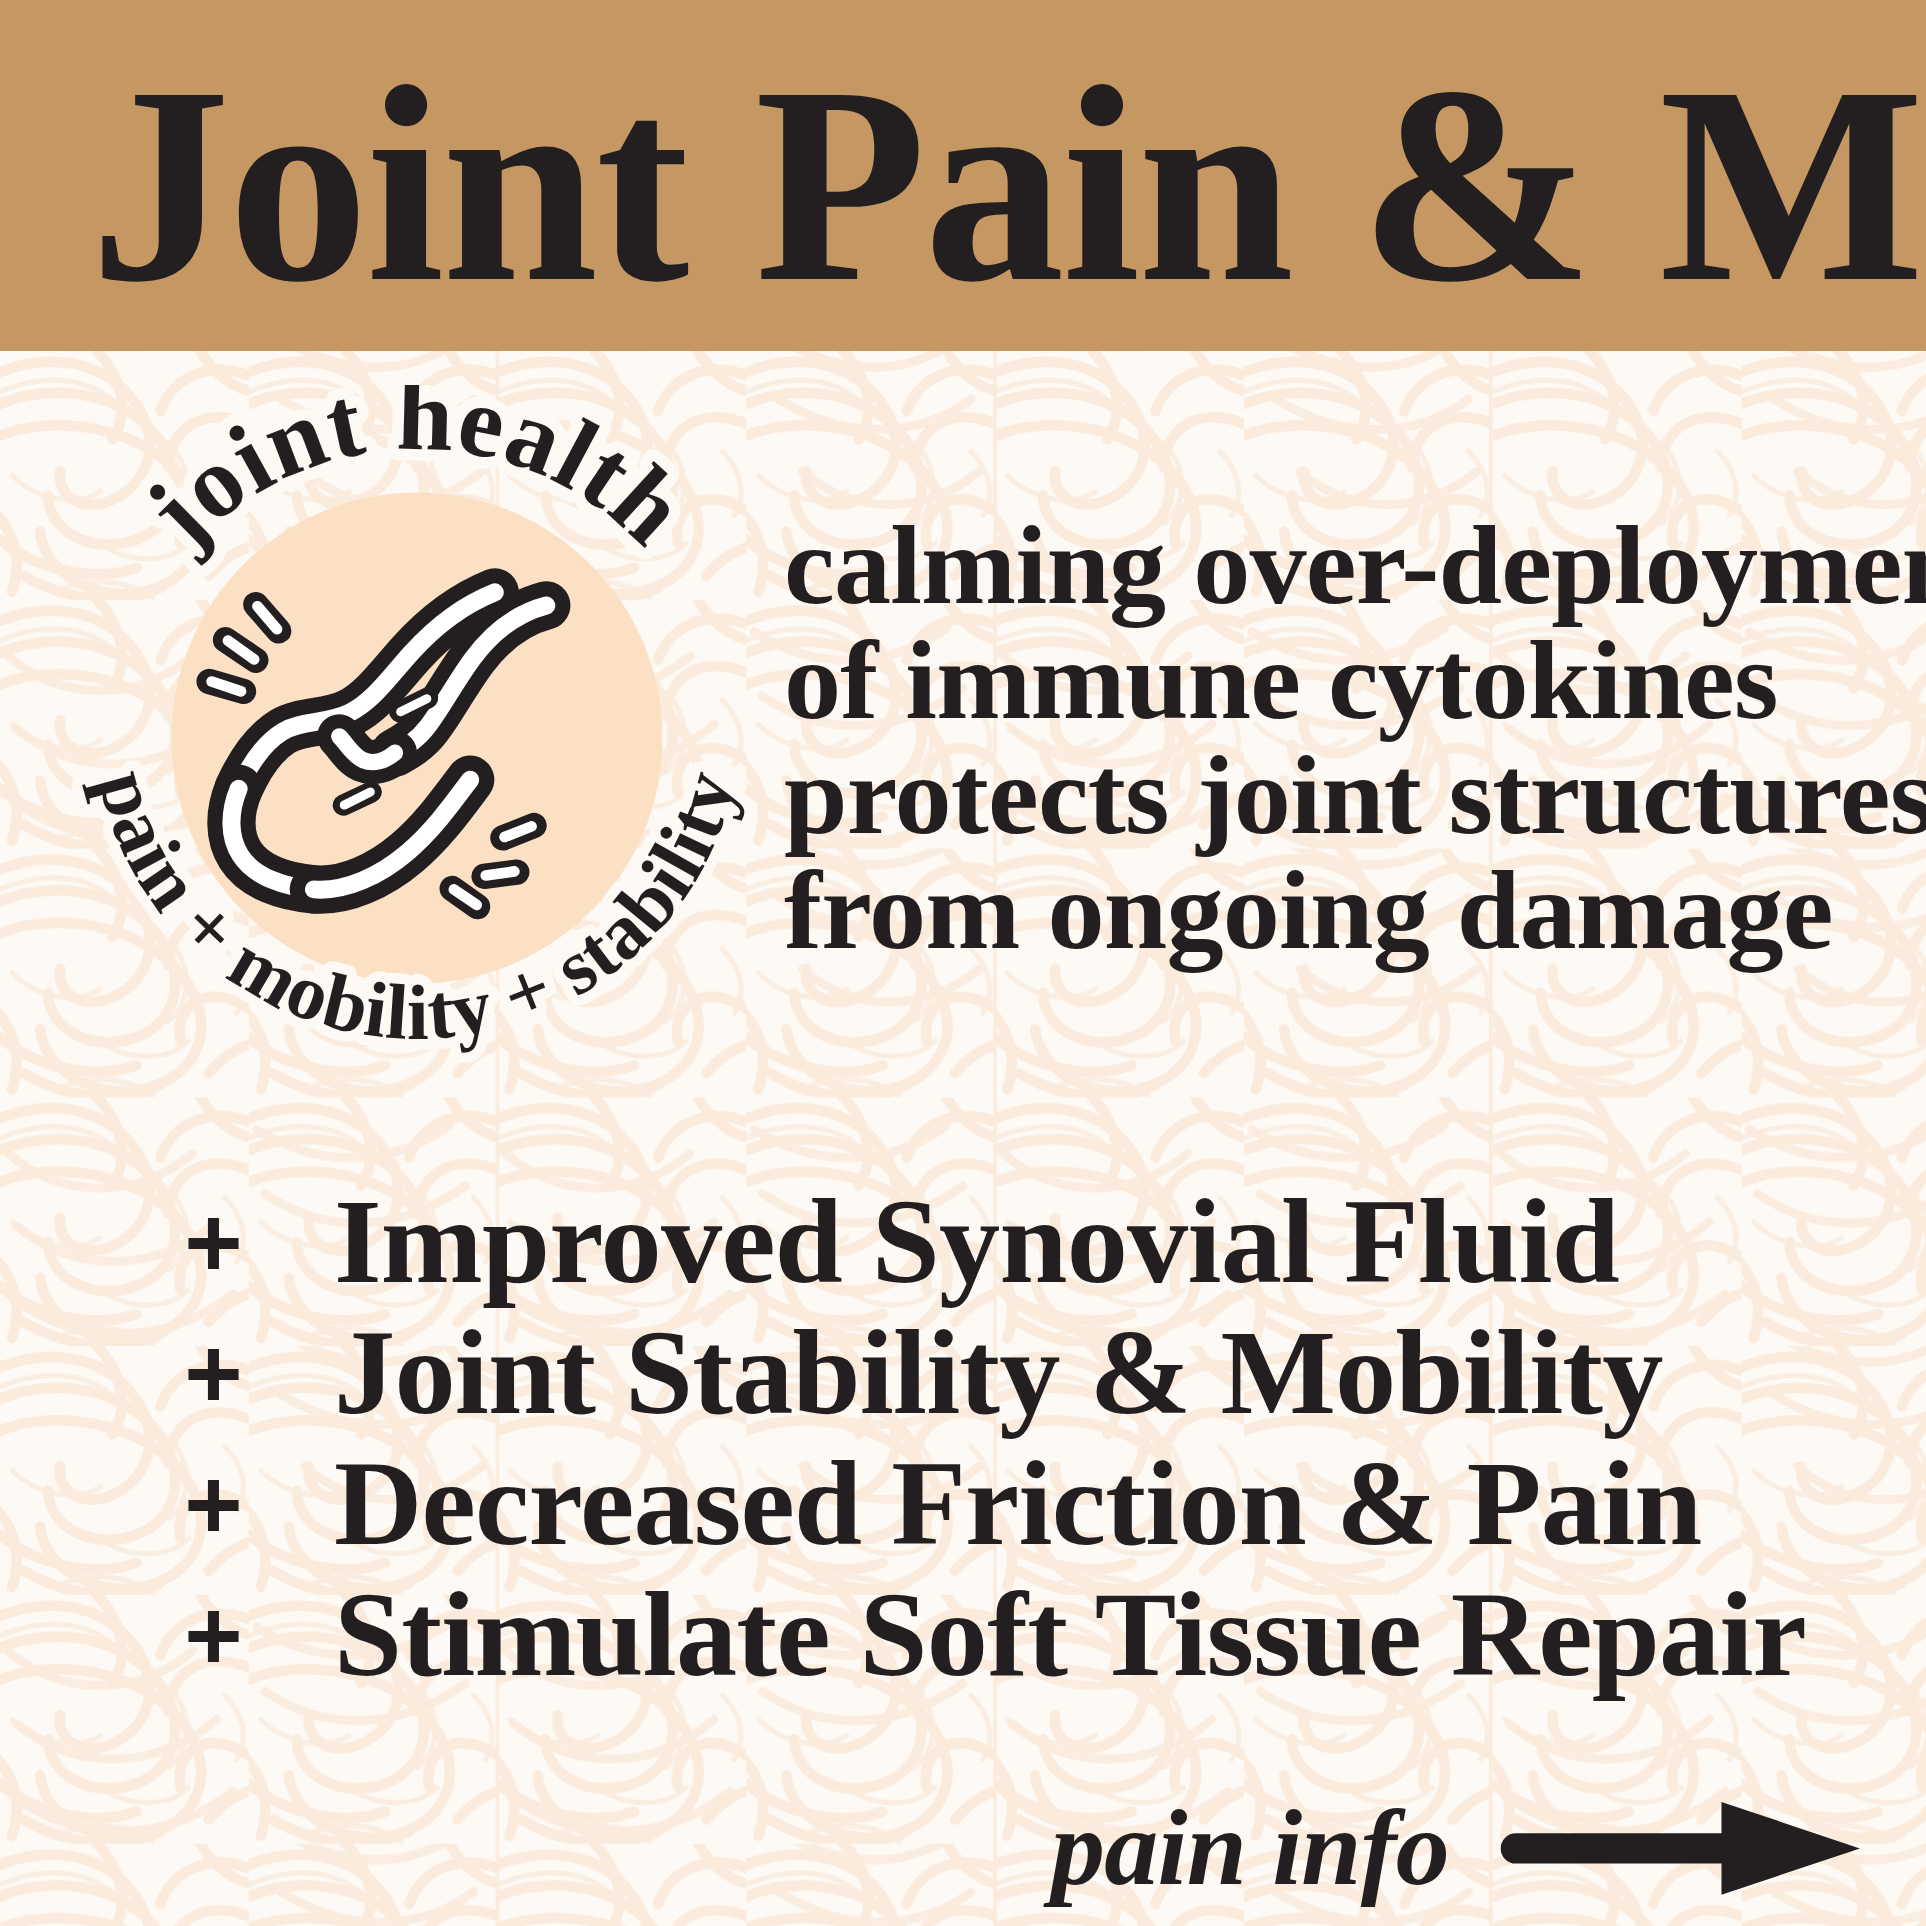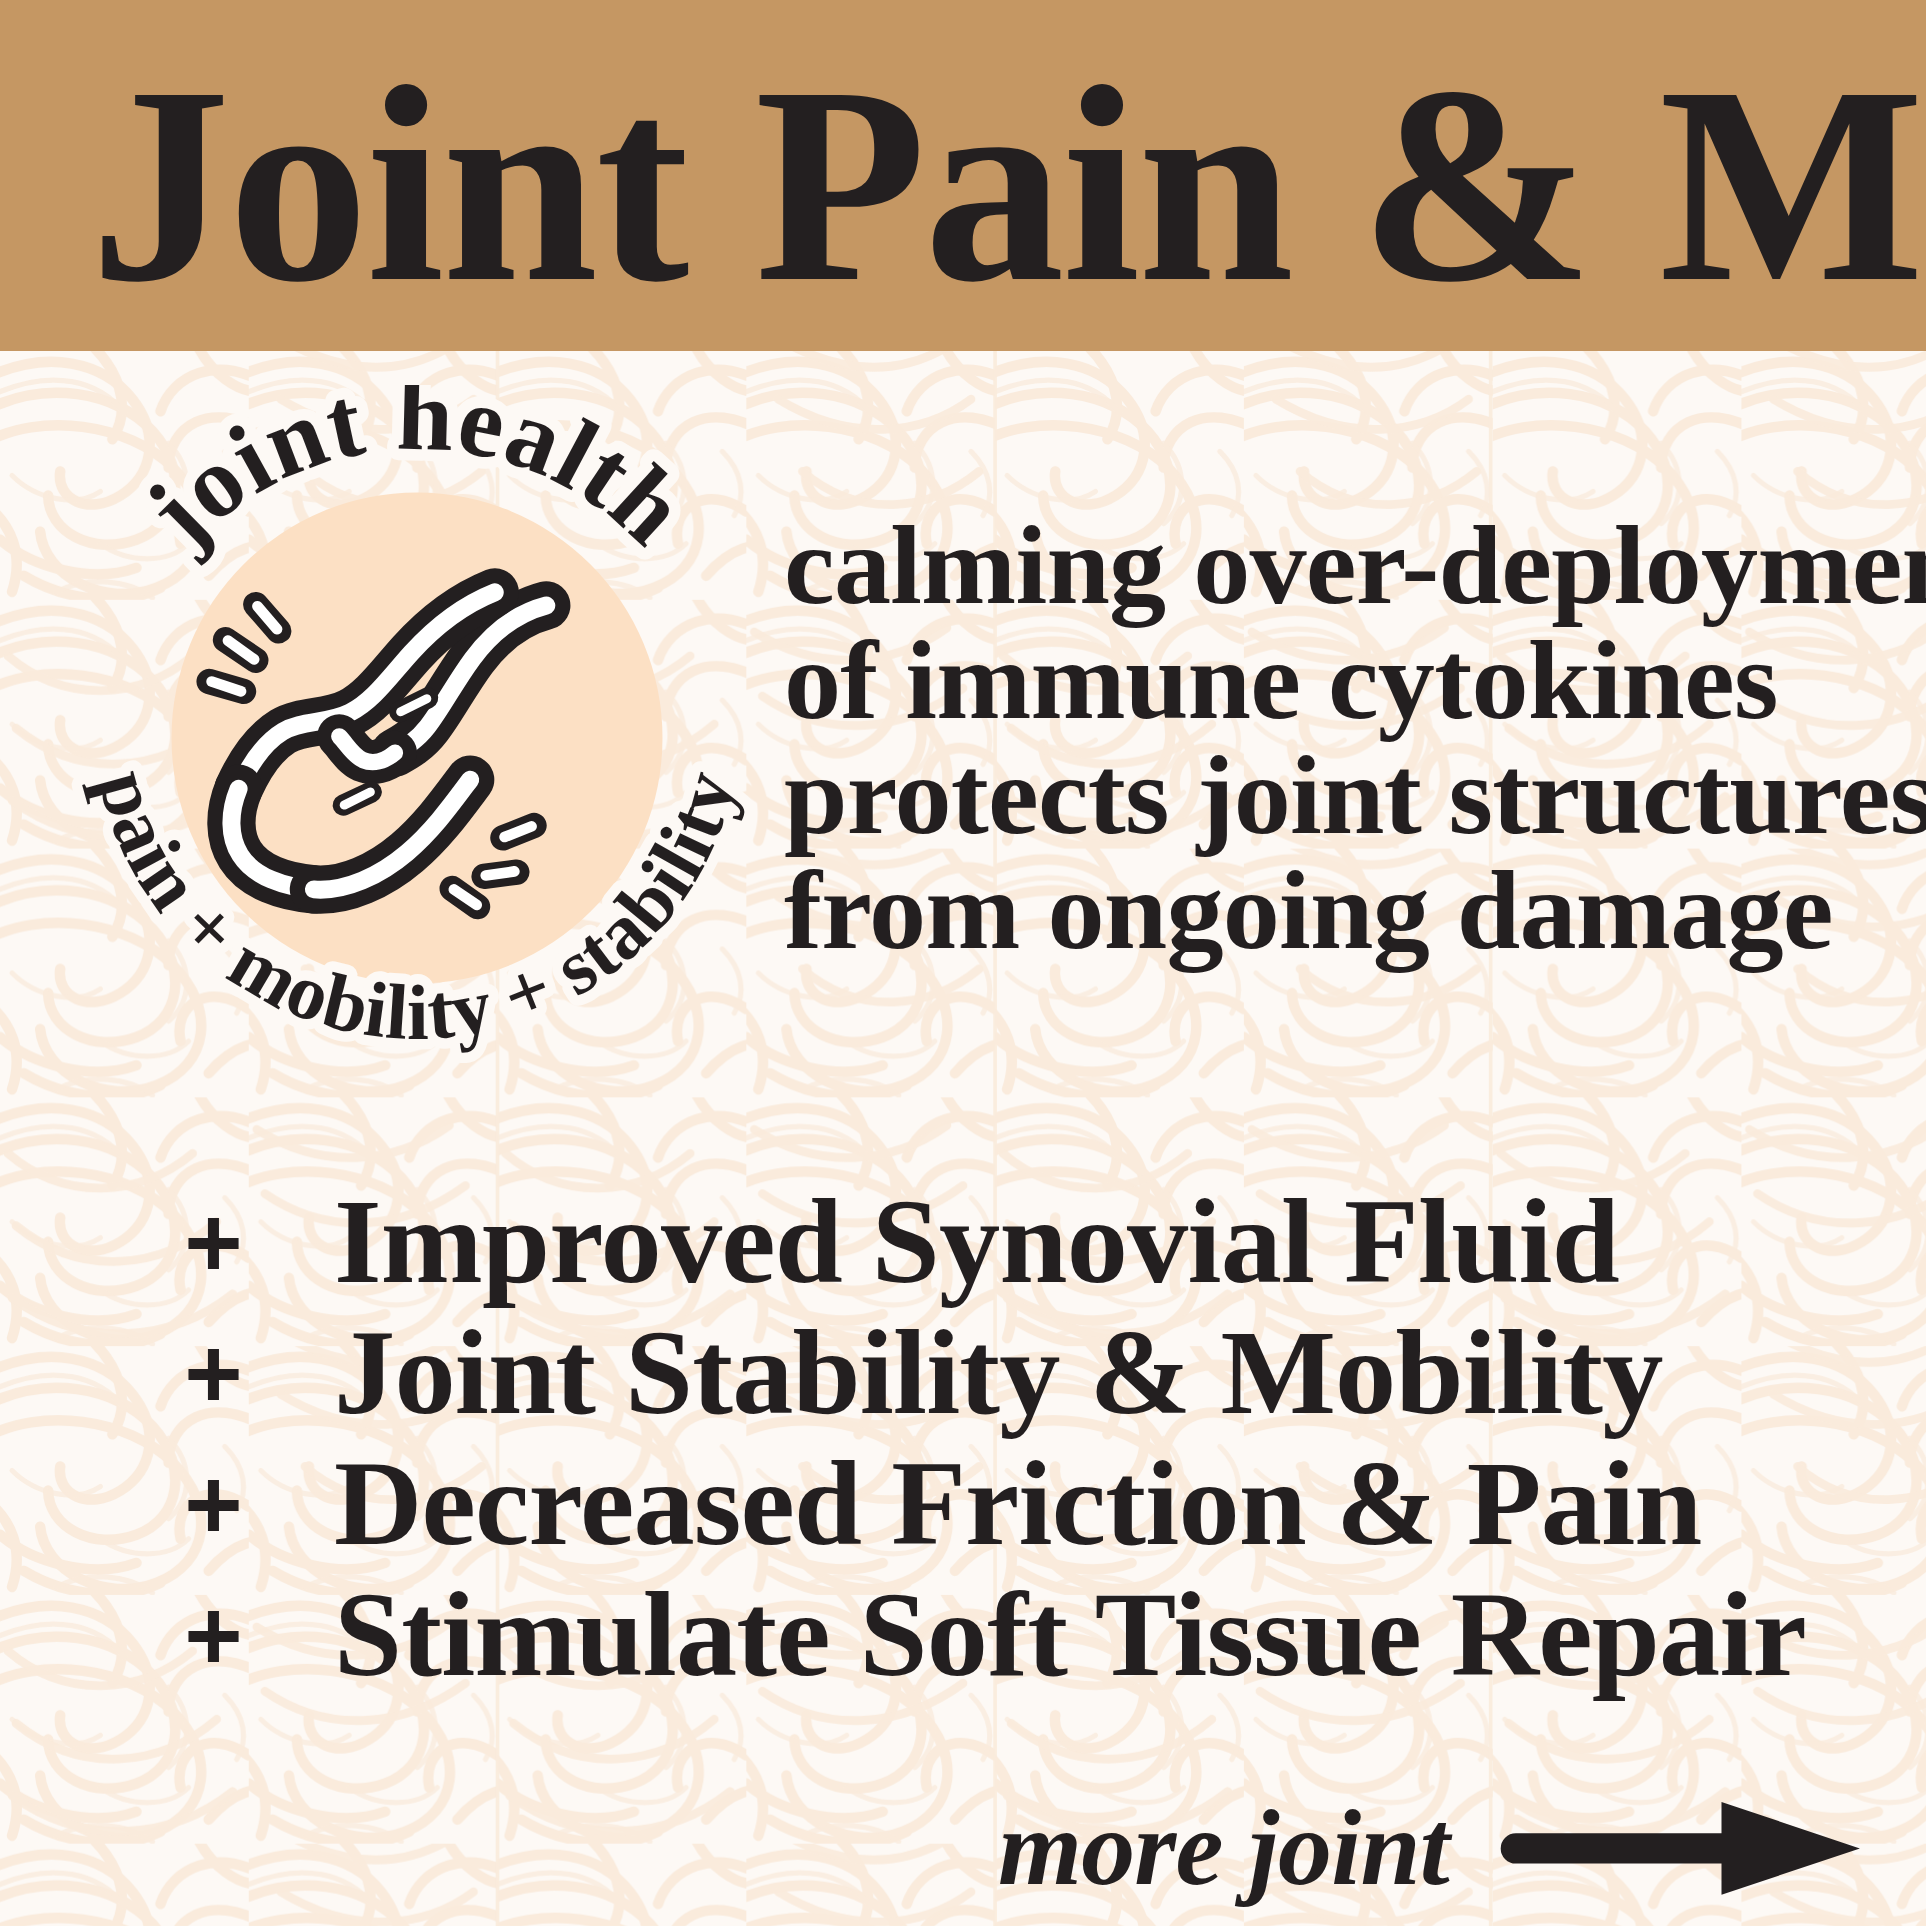--- a/index.html
+++ b/index.html
@@ -321,21 +321,21 @@
       <span class="benefit-plus">+</span>
       <span class="benefit-label">Decreased Friction &amp; Pain</span>
     </div>
     <div class="benefit-row">
       <span class="benefit-plus">+</span>
       <span class="benefit-label">Stimulate Soft Tissue Repair</span>
     </div>
   </div>
 
   <div id="footer-cta">
-    <span id="more-info-label">more joint</span>
+    <span id="more-info-label">pain info</span>
     <span id="more-info-arrow">
       <svg viewBox="0 0 930 250" xmlns="http://www.w3.org/2000/svg" aria-hidden="true">
         <path d="M46 88
                  L560 88
                  L560 10
                  L906 126
                  L560 242
                  L560 164
                  L46 164
                  A38 38 0 0 1 46 88 Z" fill="#231F20"></path>

